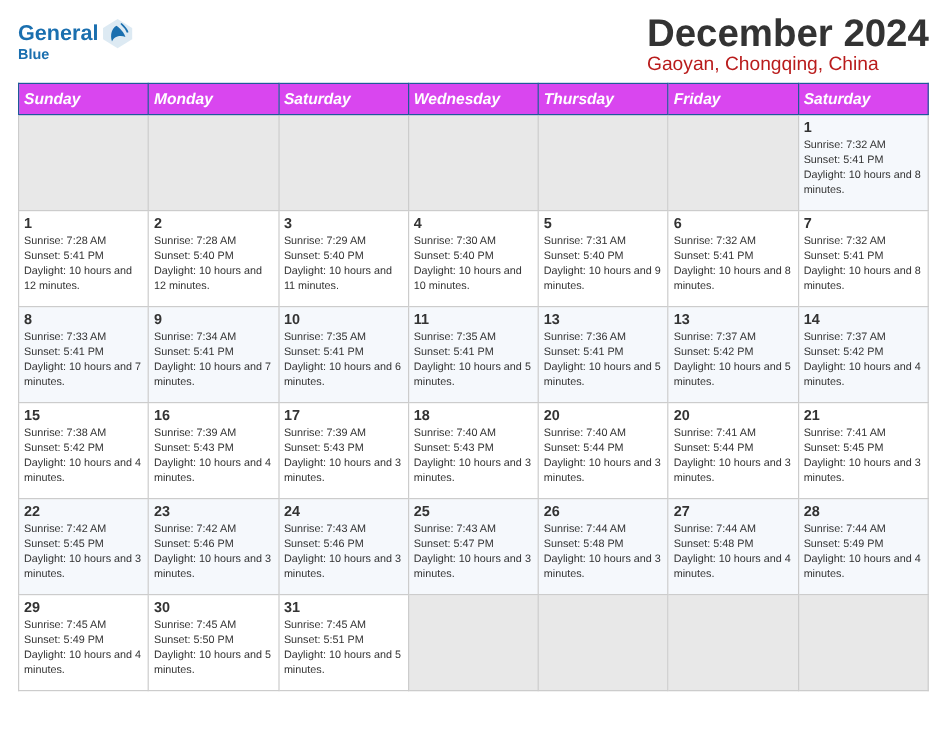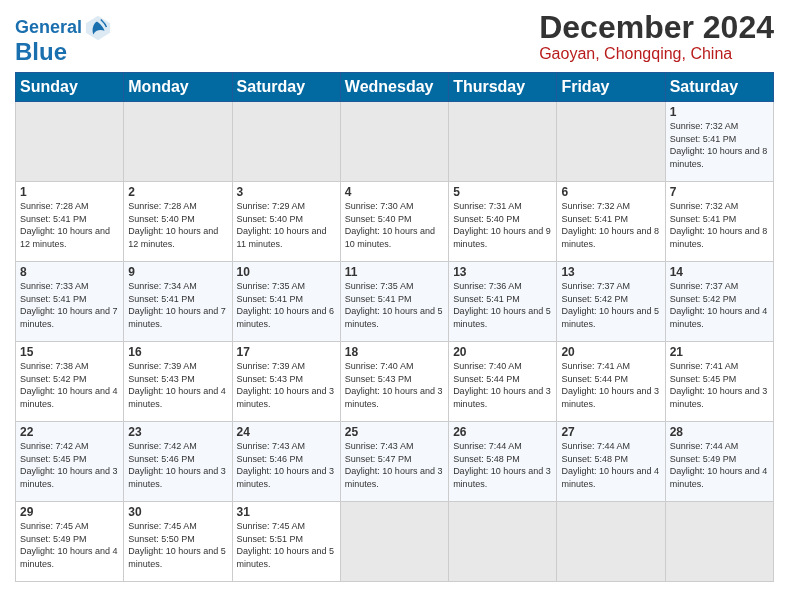--- a/index.html
+++ b/index.html
@@ -51,27 +51,28 @@
     .location-title {
       font-size: 16px;
       color: #b91c1c;
     }
     table {
       width: 100%;
       border-collapse: collapse;
       table-layout: fixed;
     }
     thead tr th {
-      background-color: #0369a1;
+      background-color: #d946ef;
       color: #fff;
-      font-size: 16px;
+      font-size: 13px;
       font-weight: bold;
       padding: 5px 4px;
       text-align: left;
       border: 1px solid #1e5a99;
+      font-style: italic;
     }
     tbody tr td {
       border: 1px solid #ccc;
       vertical-align: top;
       padding: 3px 4px;
       font-size: 9.5px;
       color: #333;
       height: 80px;
     }
     tbody tr:nth-child(odd) td {
@@ -105,21 +106,21 @@
         <div style="display:flex;align-items:center;">
           <span class="logo-text">
             <span>General</span>
           </span>
           <svg class="logo-icon" viewBox="0 0 30 30" xmlns="http://www.w3.org/2000/svg">
             <polygon points="15,2 28,10 28,20 15,28 2,20 2,10" fill="#1a6faf" opacity="0.15"></polygon>
             <path d="M14 8 C14 8 20 12 22 18 C18 16 12 17 10 22 C8 16 10 10 14 8Z" fill="#1a6faf"></path>
             <path d="M18 6 C20 8 23 10 24 14" stroke="#1a6faf" stroke-width="1.5" fill="none"></path>
           </svg>
         </div>
-        <div style="font-size:24px;font-weight:bold;color:#1a6faf;margin-top:-4px;">Blue</div>
+        <div style="font-size:12px;font-weight:bold;color:#1a6faf;margin-top:-4px;">Blue</div>
       </div>
     </div>
     <div class="title-area">
       <div class="month-title">December 2024</div>
       <div class="location-title">Gaoyan, Chongqing, China</div>
     </div>
   </div>
 
   <table>
     <thead>

